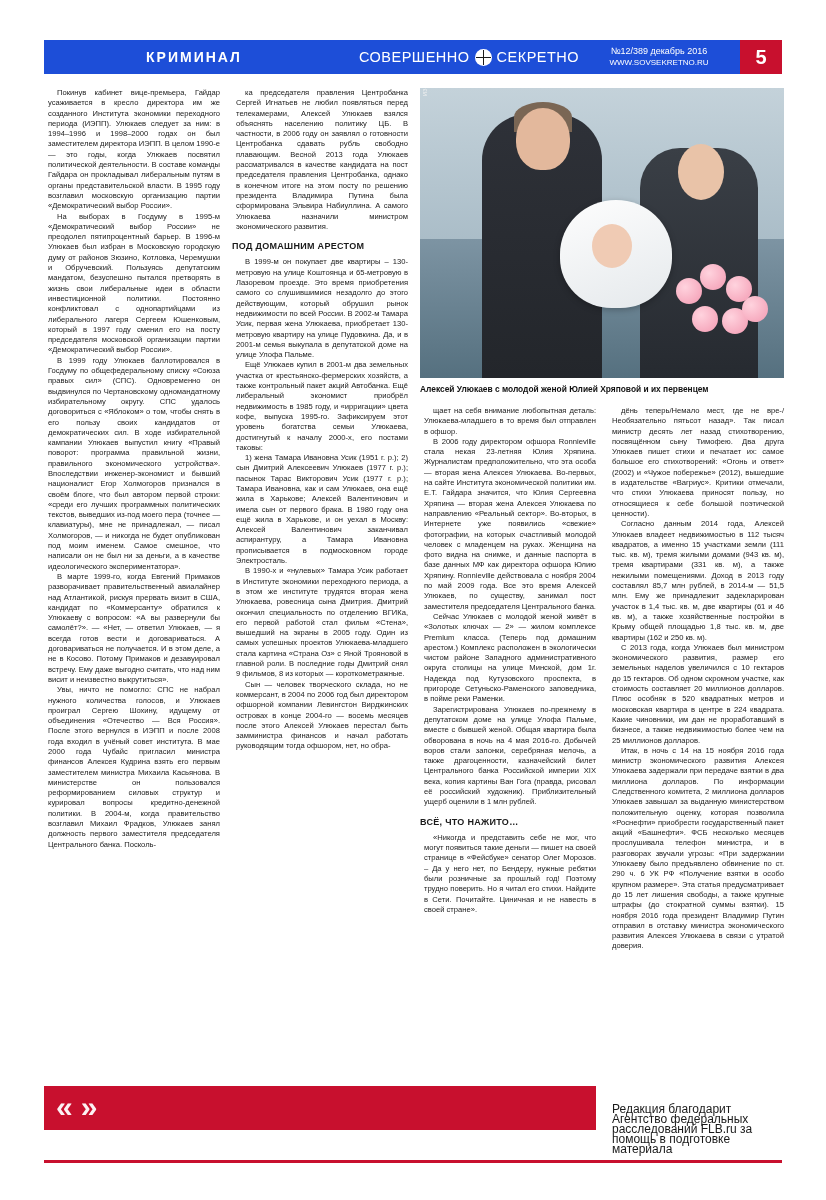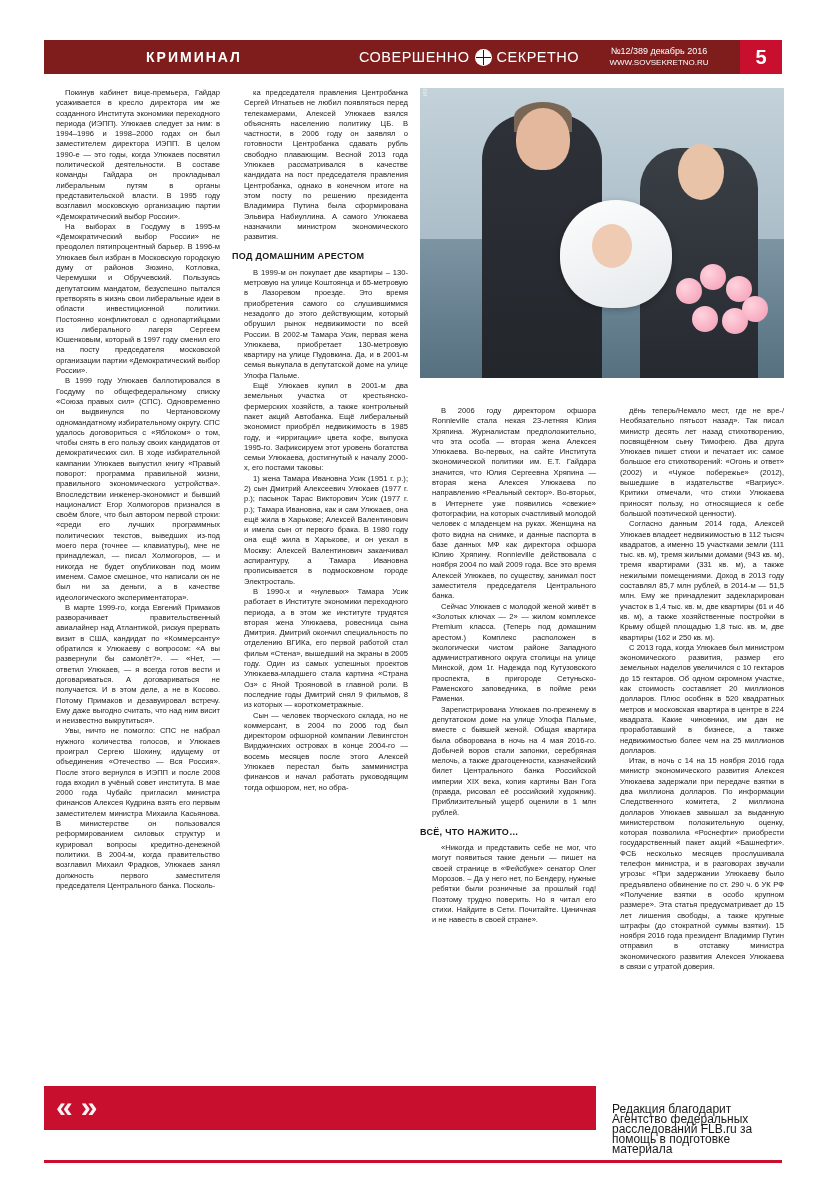--- a/index.html
+++ b/index.html
@@ -24,21 +24,21 @@
     padding: 0;
   }
 
   
   .masthead {
     position: absolute;
     left: 44px;
     top: 40px;
     width: 738px;
     height: 34px;
-    background: #7f1d1d;
+    background: #1d4ed8;
     display: flex;
     align-items: center;
   }
   .masthead-section {
     flex: 0 0 300px;
     text-align: center;
     color: #fff;
     font-size: 14px;
     font-weight: bold;
     letter-spacing: 2px;
@@ -113,21 +113,21 @@
   }
   .col {
     position: absolute;
     top: 0;
     width: 176px;
     font-size: 7.6px;
     line-height: 10.3px;
     text-align: justify;
     color: #1a1a1a;
   }
-  .col p { margin: 0 0 0 12px; text-indent: 9px; }
+  .col p { margin: 0 0 0 4px; text-indent: 9px; }
   .c1 { left: 0; }
   .c2 { left: 188px; }
 
   .subhead {
     font-size: 9px;
     font-weight: bold;
     letter-spacing: 0.3px;
     margin: 9px 0 6px 0;
     text-indent: 0 !important;
     text-align: left;
@@ -352,23 +352,25 @@
         <div class="flowers">
           <span></span>
             <span></span>
             <span></span>
             <span></span>
             <span></span>
             <span></span>
         </div>
         <div class="photo-credit">ИЗ ЛИЧНОГО АРХИВА</div>
       </div>
+      <div class="photo-caption">Алексей Улюкаев с молодой женой Юлией Хряповой и их первенцем</div>
     </div>
 
     <div class="col under-photo-c3">
+      <p>щает на себя внимание любопытная деталь: Улюкаева-младшего в то время был отправлен в офшор.</p>
       <p>В 2006 году директором офшора Ronnieville стала некая 23-летняя Юлия Хряпина. Журналистам предположительно, что эта особа — вторая жена Алексея Улюкаева. Во-первых, на сайте Института экономической политики им. Е.Т. Гайдара значится, что Юлия Сергеевна Хряпина — вторая жена Алексея Улюкаева по направлению «Реальный сектор». Во-вторых, в Интернете уже появились «свежие» фотографии, на которых счастливый молодой человек с младенцем на руках. Женщина на фото видна на снимке, и данные паспорта в базе данных МФ как директора офшора Юлию Хряпину. Ronnieville действовала с ноября 2004 по май 2009 года. Все это время Алексей Улюкаев, по существу, занимал пост заместителя председателя Центрального банка.</p>
       <p>Сейчас Улюкаев с молодой женой живёт в «Золотых ключах — 2» — жилом комплексе Premium класса. (Теперь под домашним арестом.) Комплекс расположен в экологически чистом районе Западного административного округа столицы на улице Минской, дом 1г. Надежда под Кутузовского проспекта, в пригороде Сетуньско-Раменского заповедника, в пойме реки Раменки.</p>
       <p>Зарегистрирована Улюкаев по-прежнему в депутатском доме на улице Улофа Пальме, вместе с бывшей женой. Общая квартира была обворована в ночь на 4 мая 2016-го. Добычей воров стали запонки, серебряная мелочь, а также драгоценности, казначейский билет Центрального банка Российской империи XIX века, копия картины Ван Гога (правда, рисовал её российский художник). Приблизительный ущерб оценили в 1 млн рублей.</p>
       <div class="subhead">ВСЁ, ЧТО НАЖИТО…</div>
       <p>«Никогда и представить себе не мог, что могут появиться такие деньги — пишет на своей странице в «Фейсбуке» сенатор Олег Морозов. – Да у него нет, по Бендеру, нужные ребятки были розничные за прошлый год! Поэтому трудно поверить. Но я читал его стихи. Найдите в Сети. Почитайте. Циничная и не навесть в своей стране».</p>
     </div>
 
     <div class="col under-photo-c4">
       <p>дёнь теперь/Немало мест, где не вре-/Необязательно пятьсот назад». Так писал министр десять лет назад стихотворению, посвящённом сыну Тимофею. Два друга Улюкаев пишет стихи и печатает их: самое большое его стихотворений: «Огонь и ответ» (2002) и «Чужое побережье» (2012), вышедшие в издательстве «Вагриус». Критики отмечали, что стихи Улюкаева приносят пользу, но относящиеся к себе большой поэтической ценности).</p>
       <p>Согласно данным 2014 года, Алексей Улюкаев владеет недвижимостью в 112 тысяч квадратов, а именно 15 участками земли (111 тыс. кв. м), тремя жилыми домами (943 кв. м), тремя квартирами (331 кв. м), а также нежилыми помещениями. Доход в 2013 году составлял 85,7 млн рублей, в 2014-м — 51,5 млн. Ему же принадлежит задекларирован участок в 1,4 тыс. кв. м, две квартиры (61 и 46 кв. м), а также хозяйственные постройки в Крыму общей площадью 1,8 тыс. кв. м, две квартиры (162 и 250 кв. м).</p>

